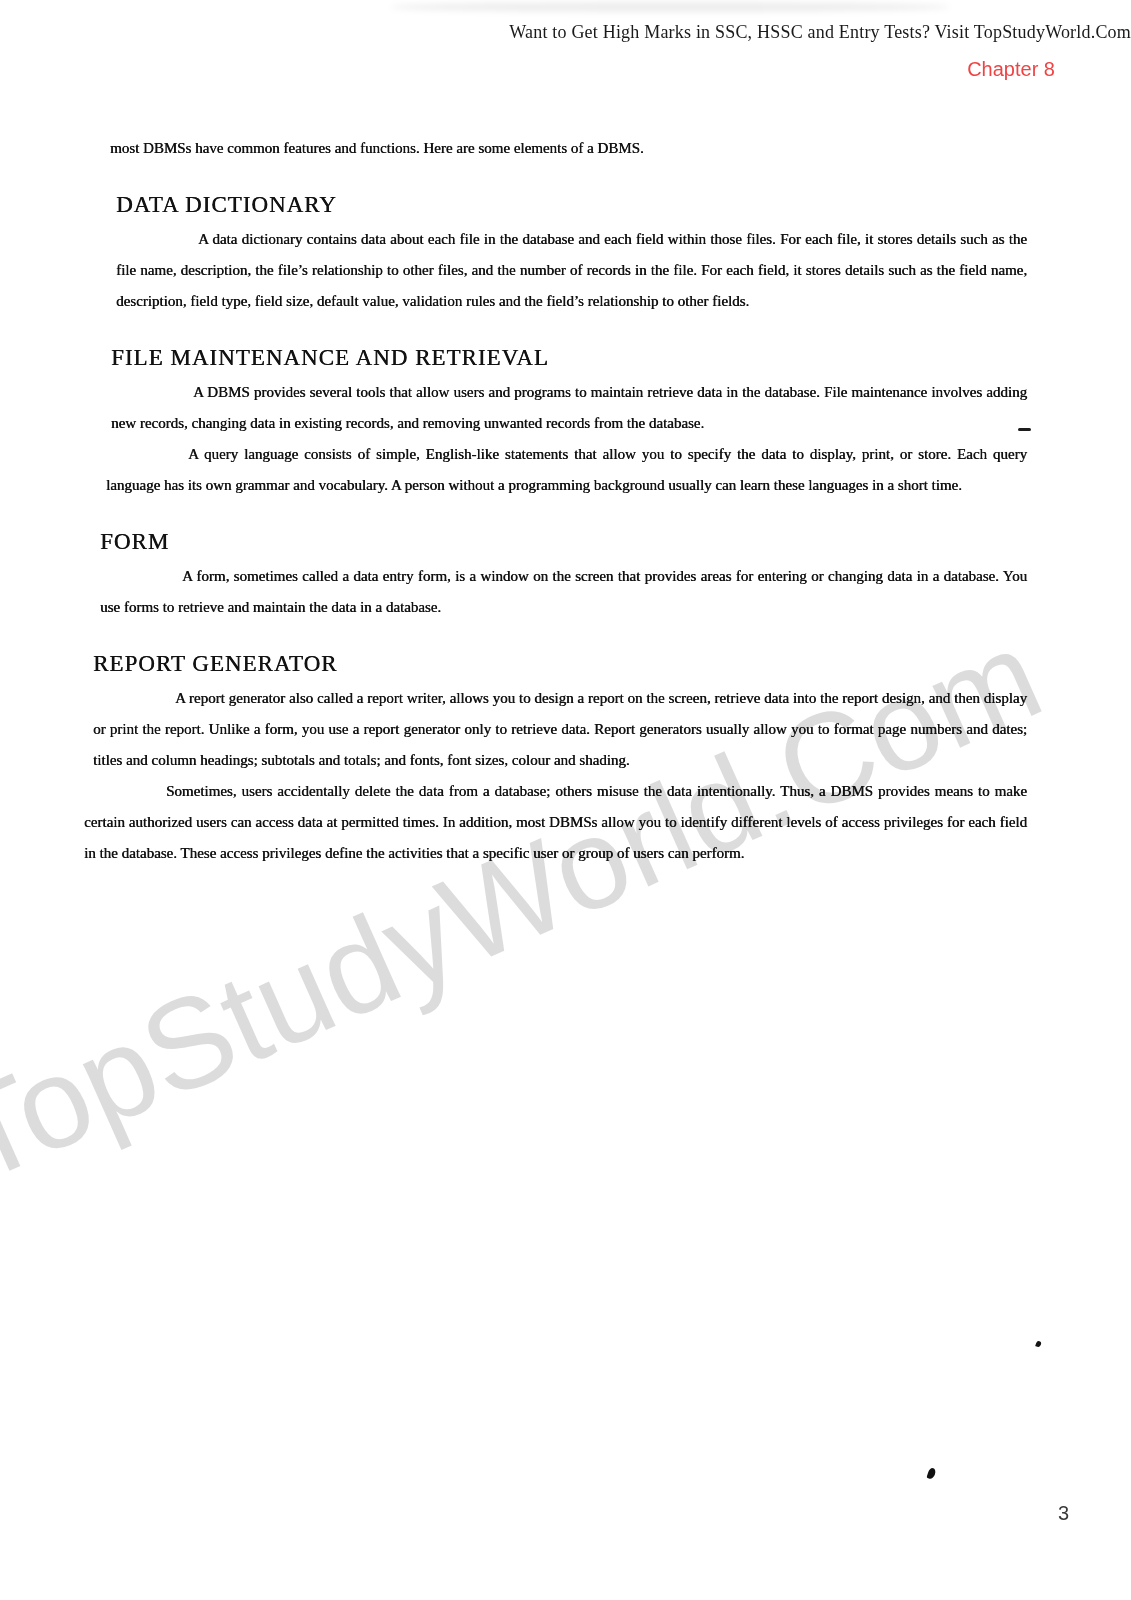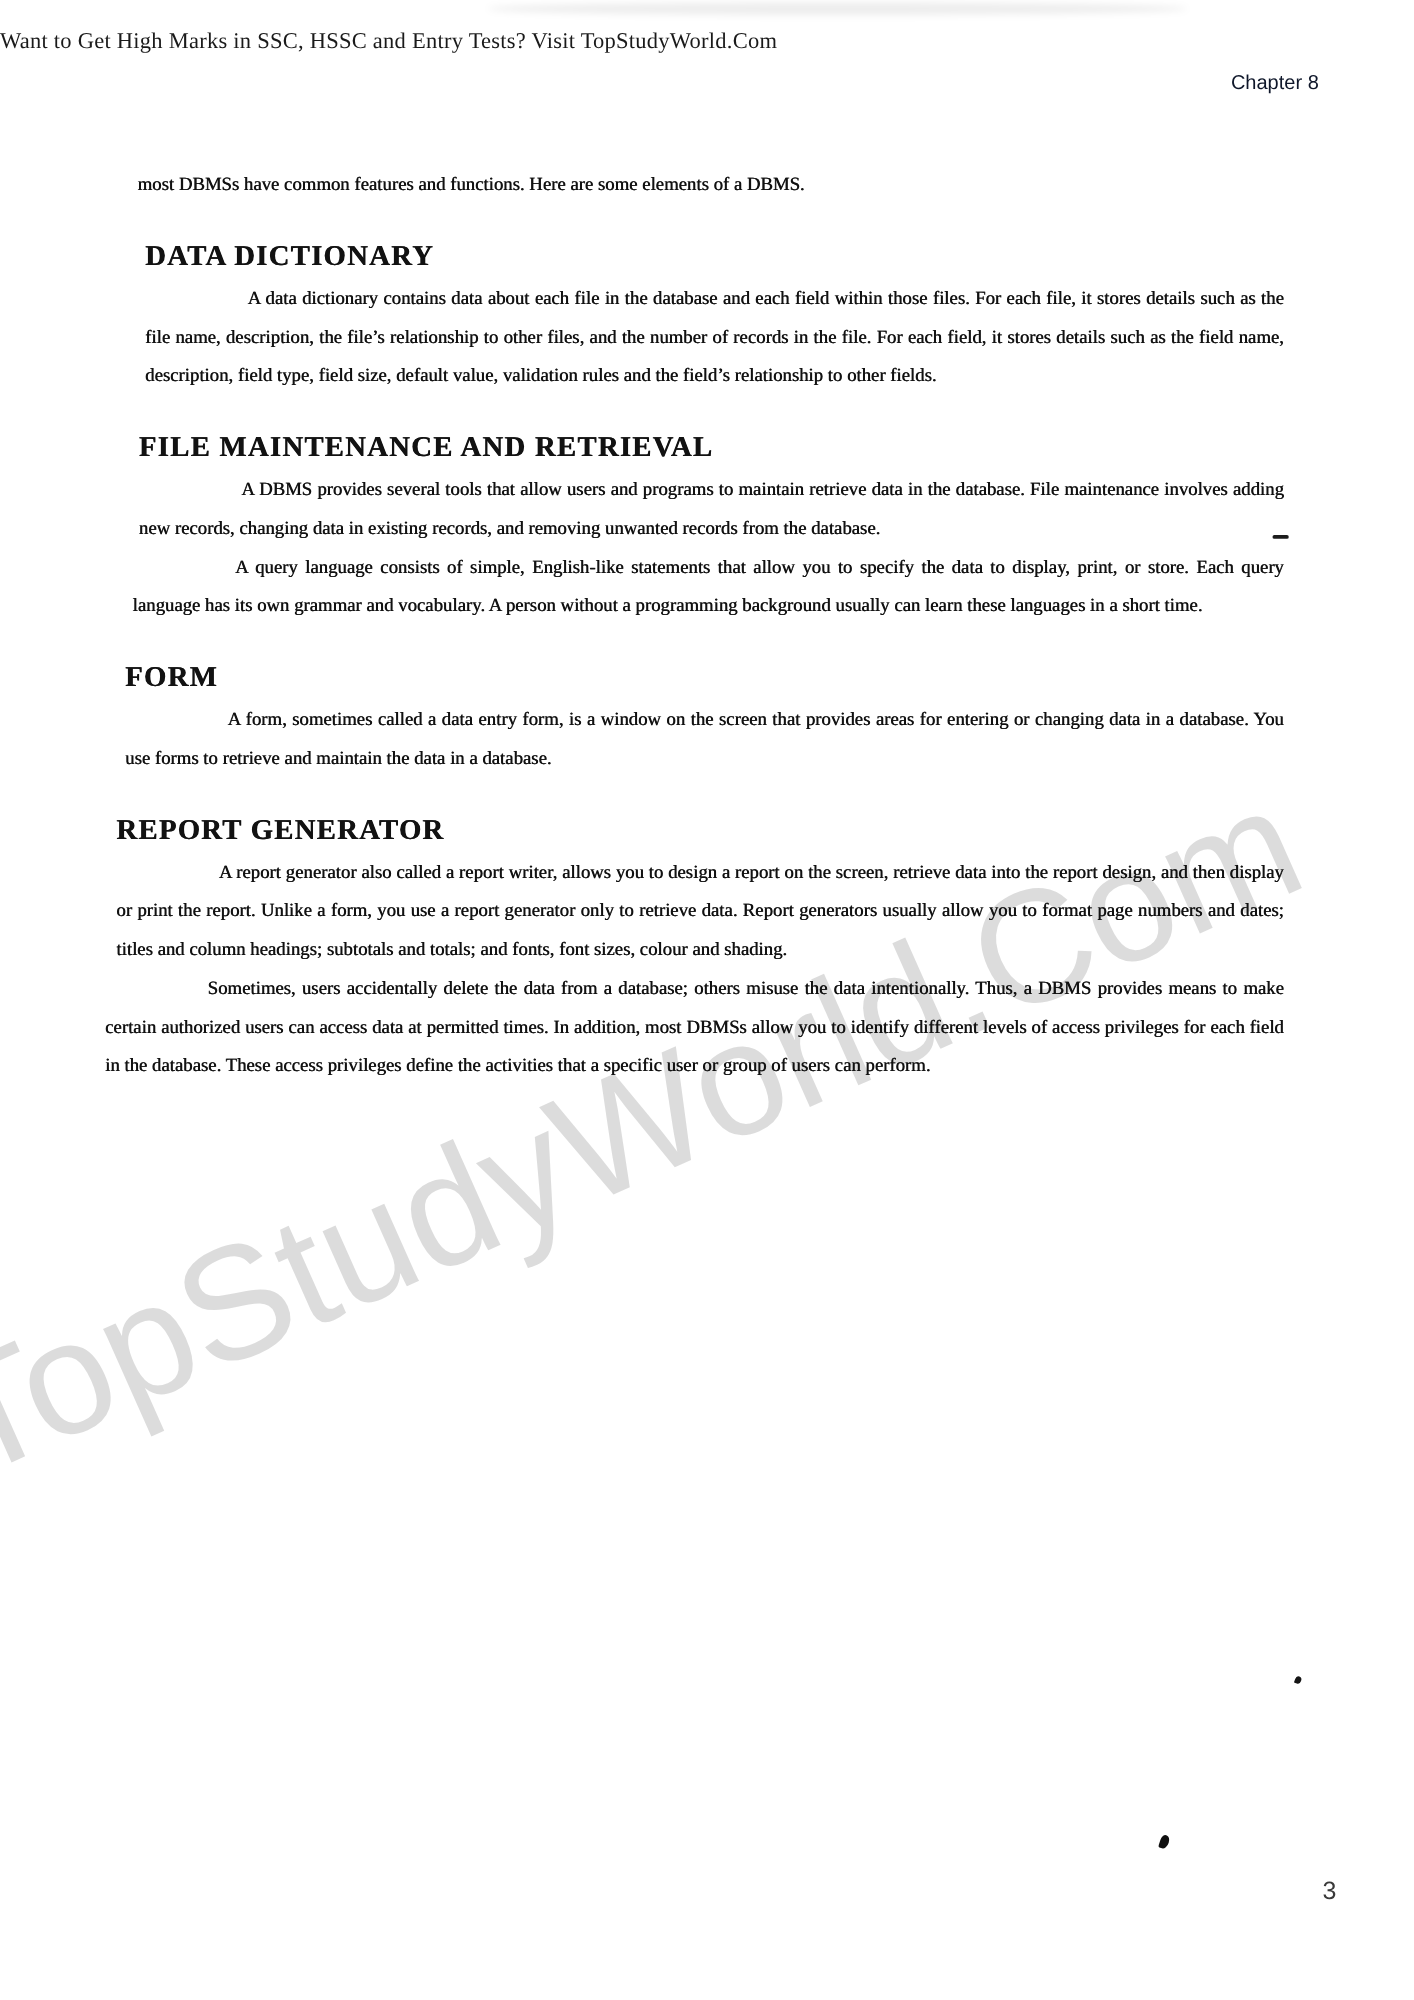--- a/index.html
+++ b/index.html
@@ -12,30 +12,30 @@
     color:#121212;
   }
   
   .top-smudge{
     position:absolute;top:2px;left:390px;width:560px;height:10px;
     background:rgba(0,0,0,0.07);border-radius:50%;
     filter:blur(3px);
   }
   .header-line{
     position:absolute;top:22px;left:0;width:100%;
-    text-align:left;
+    text-align:right;
     font-size:18px;
     letter-spacing:.2px;
     color:#1a1a1a;
   }
   .chapter-label{
     position:absolute;top:58px;right:76px;
     font-family:"Liberation Sans", sans-serif;
-    font-size:16px;
-    color:#0f172a;
+    font-size:20px;
+    color:#ef4444;
   }
   .watermark{
     position:absolute;
     top:835px;left:-90px;width:1200px;height:132px;
     font-family:"Liberation Sans", sans-serif;
     font-size:128px;
     line-height:130px;
     white-space:nowrap;
     color:rgba(95,95,95,0.22);
     transform:rotate(-24deg);
@@ -54,21 +54,21 @@
     line-height:31px;
     text-align:justify;
     text-justify:inter-word;
     text-shadow:0.4px 0 0 currentColor;
   }
   .content p.indent{text-indent:82px;}
   .content h2{
     margin:28px 0 7px 0;
     font-size:23px;
     line-height:25px;
-    font-weight:bold;
+    font-weight:normal;
     letter-spacing:1px;
     text-shadow:0.4px 0 0 currentColor;
   }
   .intro{margin-left:8px;}
   
   .sh1{margin-left:6px;}
   .sh2{margin-left:1px;}
   .sh3{margin-left:-4px;}
   .sh4{margin-left:-10px;}
   .sh5{margin-left:-17px;}

